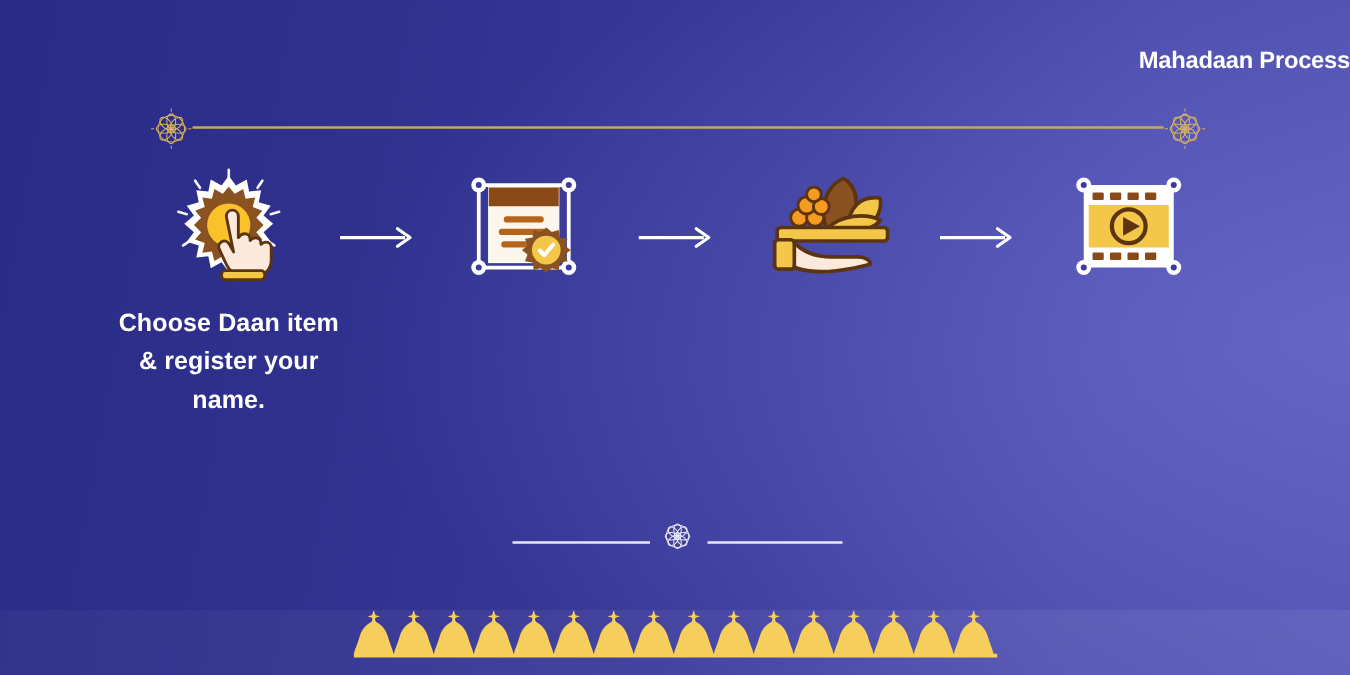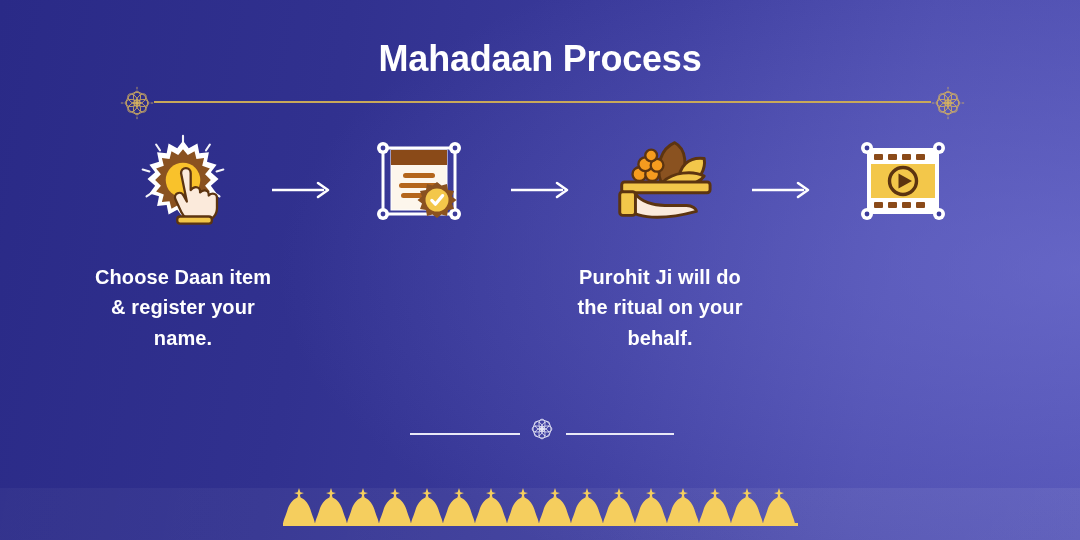--- a/index.html
+++ b/index.html
@@ -15,23 +15,23 @@
   #bg {
     position:absolute; inset:0;
     background:
       radial-gradient(ellipse 120% 110% at 100% 50%, rgba(120,120,215,0.55) 0%, rgba(120,120,215,0.0) 62%),
       linear-gradient(100deg, #2a2a87 0%, #31318f 30%, #3c3c9d 58%, #4a4aab 80%, #5050b2 100%);
   }
 
   
   #title {
     position:absolute; top:38px; left:0; width:1080px;
-    text-align:center;
+    text-align:right;
     color:#ffffff;
-    font-size:36px;
+    font-size:19px;
     font-weight:bold;
     letter-spacing:-0.2px;
   }
 
   
   #toprule { position:absolute; left:120px; top:86px; width:845px; height:34px; }
   #toprule .line {
     position:absolute; left:34px; top:15px; width:777px; height:1.5px;
     background:#c8a85a;
   }
@@ -43,21 +43,21 @@
   #steps { position:absolute; top:133px; left:0; width:1080px; height:230px; }
 
   .step { position:absolute; top:0; width:190px; text-align:center; }
   #step-1 { left:88px; }
   #step-2 { left:324px; }
   #step-3 { left:565px; }
   #step-4 { left:808px; }
 
   .step-icon { height:95px; display:flex; align-items:center; justify-content:center; }
   .step-caption {
-    margin-top:34px;
+    margin-top:16px;
     color:#ffffff;
     font-size:20px;
     font-weight:bold;
     line-height:1.52;
     letter-spacing:0.1px;
   }
 
   .arrow { position:absolute; top:46px; width:62px; height:22px; }
   #arrow-1 { left:270px; }
   #arrow-2 { left:509px; }
@@ -231,21 +231,20 @@
 
         <path fill="#f3c74a" stroke="#5c3410" stroke-width="3" stroke-linejoin="round" d="M58 46 C68 36 88 34 100 40 C96 46 88 48 80 48 Z"></path>
 
         <rect x="16" y="46" width="90" height="11" rx="3" fill="#f3c74a" stroke="#5c3410" stroke-width="3"></rect>
 
         <path fill="#fbeadb" stroke="#5c3410" stroke-width="3" stroke-linejoin="round" d="M30 58 c6 8 18 12 30 12 h22 c6 0 10 3 10 6 0 0-22 6-40 6 -16 0-26-4-32-10 Z"></path>
 
         <rect x="14" y="56" width="16" height="24" rx="3" fill="#f3c74a" stroke="#5c3410" stroke-width="3"></rect>
       </svg>
     </div>
-    <div class="step-caption">Purohit Ji will do the ritual on your behalf.</div>
   </div>
 
   <div class="step" id="step-4">
     <div class="step-icon">
       <svg viewBox="0 0 100 90" width="100" height="90">
 
         <rect x="14" y="12" width="72" height="66" fill="#ffffff"></rect>
 
         <g fill="#8a4a18">
           <rect x="21" y="18" width="9" height="6" rx="1"></rect>

